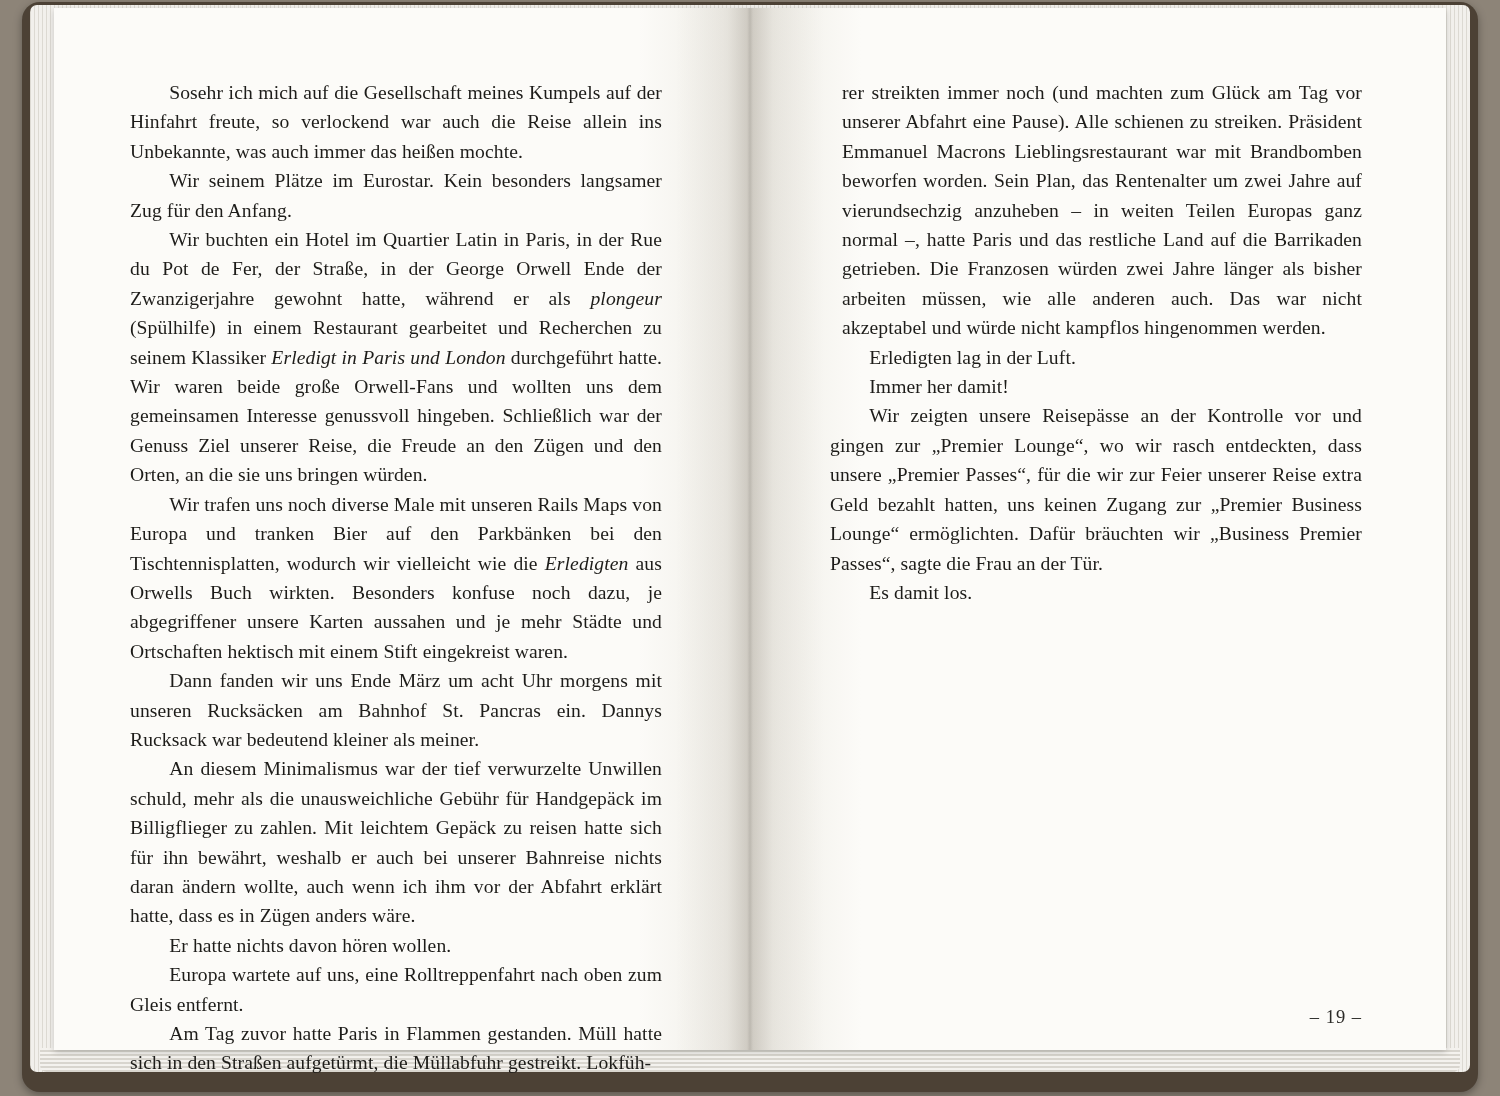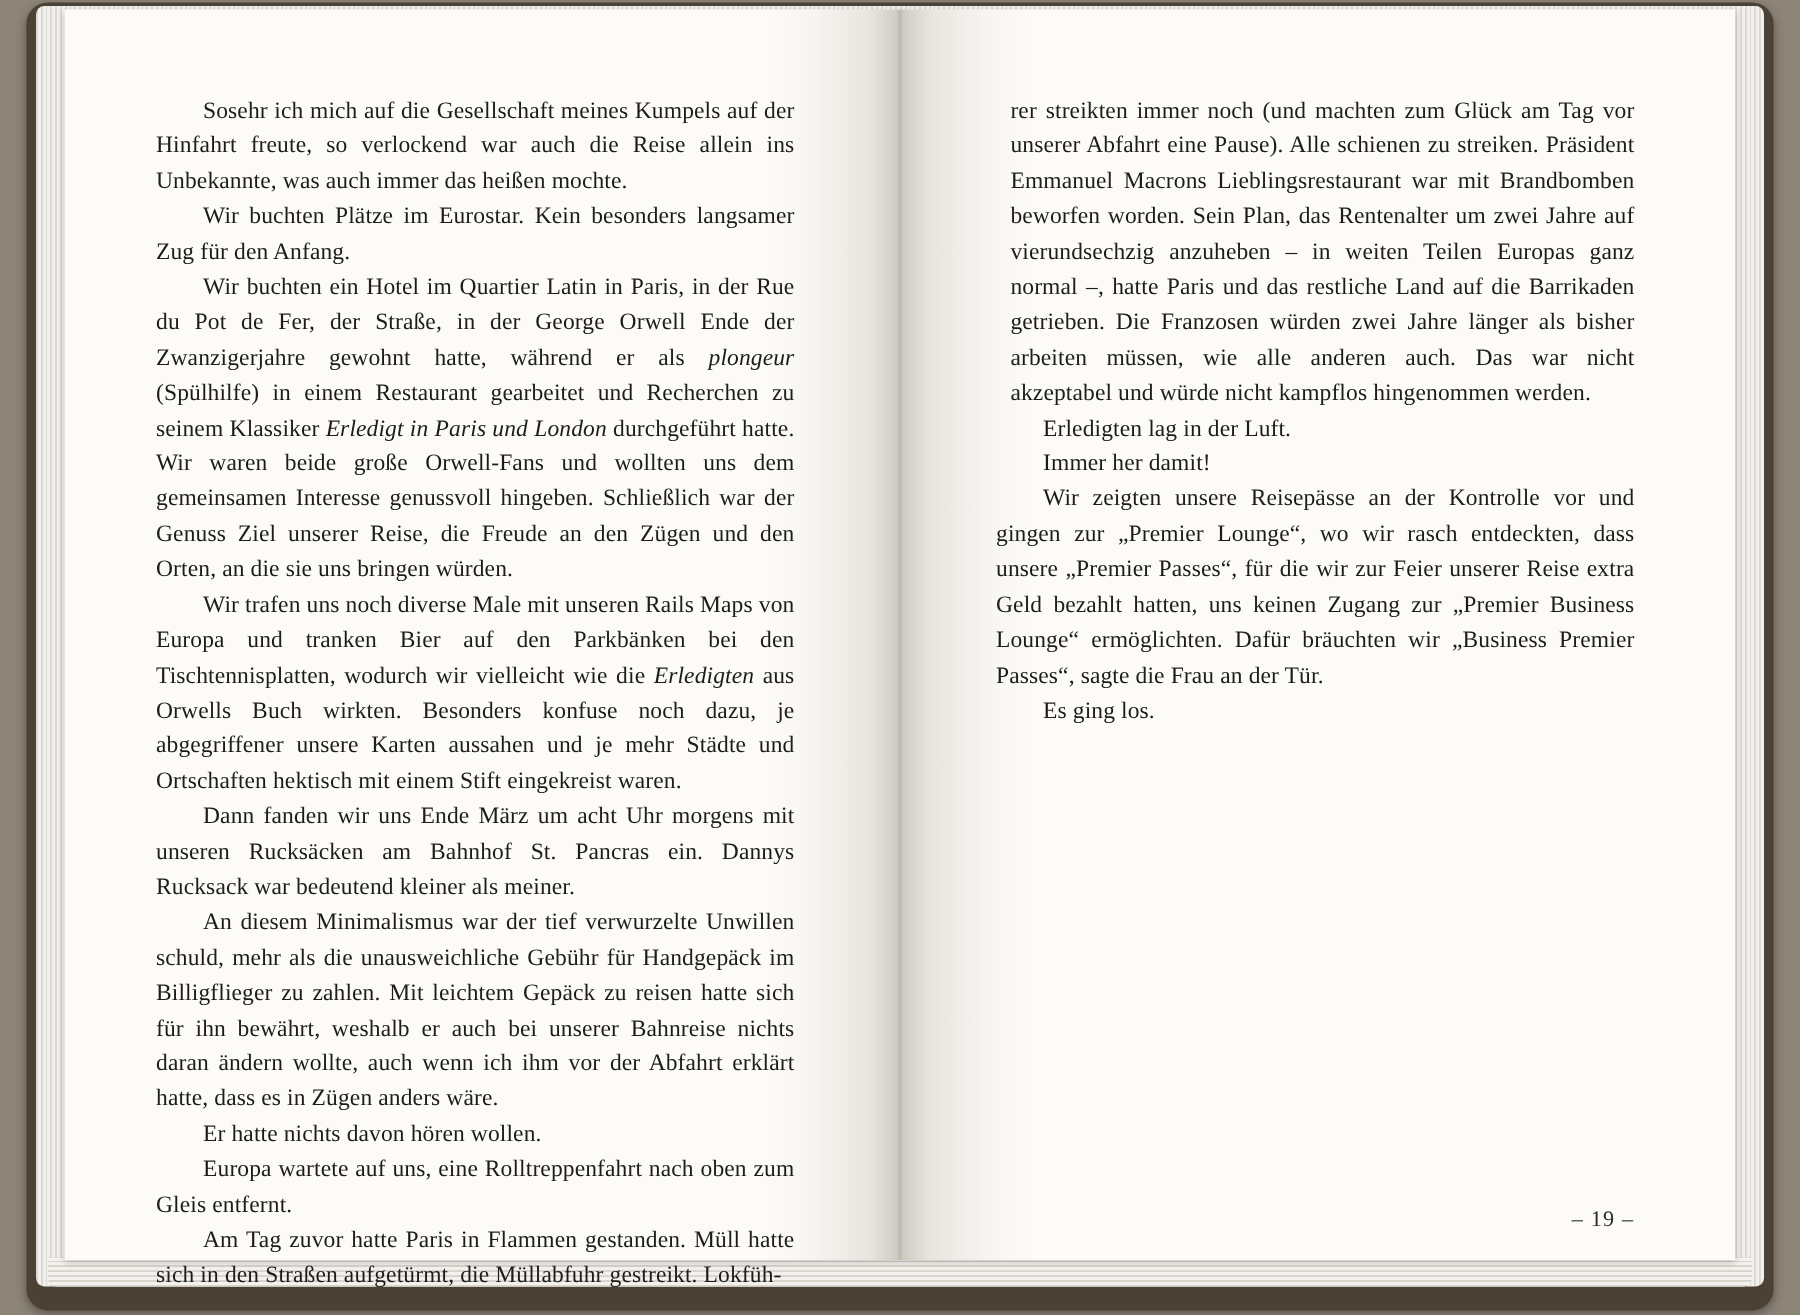--- a/index.html
+++ b/index.html
@@ -103,38 +103,38 @@
 
 <div class="scene">
   <div class="cover"></div>
   <div class="pagestack"></div>
   <div class="bottomstack"></div>
 
   <div class="sheet">
     <div class="page left">
       <div class="text-block">
           <p class="para"><span>Sosehr ich mich auf die Gesellschaft meines Kumpels auf der Hinfahrt freute, so verlockend war auch die Reise allein ins Unbekannte, was auch immer das heißen mochte.</span></p>
-          <p class="para"><span>Wir buchten Plätze im Eurostar. Kein besonders langsamer Zug für den Anfang.</span></p>
+          <p class="para"><span>Wir seinem Plätze im Eurostar. Kein besonders langsamer Zug für den Anfang.</span></p>
           <p class="para"><span>Wir buchten ein Hotel im Quartier Latin in Paris, in der Rue du Pot de Fer, der Straße, in der George Orwell Ende der Zwanzigerjahre gewohnt hatte, während er als </span><span class="italic">plongeur</span><span> (Spülhilfe) in einem Restaurant gearbeitet und Recherchen zu seinem Klassiker </span><span class="italic">Erledigt in Paris und London</span><span> durchgeführt hatte. Wir waren beide große Orwell-Fans und wollten uns dem gemeinsamen Interesse genussvoll hingeben. Schließlich war der Genuss Ziel unserer Reise, die Freude an den Zügen und den Orten, an die sie uns bringen würden.</span></p>
           <p class="para"><span>Wir trafen uns noch diverse Male mit unseren Rails Maps von Europa und tranken Bier auf den Parkbänken bei den Tischtennisplatten, wodurch wir vielleicht wie die </span><span class="italic">Erledigten</span><span> aus Orwells Buch wirkten. Besonders konfuse noch dazu, je abgegriffener unsere Karten aussahen und je mehr Städte und Ortschaften hektisch mit einem Stift eingekreist waren.</span></p>
           <p class="para"><span>Dann fanden wir uns Ende März um acht Uhr morgens mit unseren Rucksäcken am Bahnhof St. Pancras ein. Dannys Rucksack war bedeutend kleiner als meiner.</span></p>
           <p class="para"><span>An diesem Minimalismus war der tief verwurzelte Unwillen schuld, mehr als die unausweichliche Gebühr für Handgepäck im Billigflieger zu zahlen. Mit leichtem Gepäck zu reisen hatte sich für ihn bewährt, weshalb er auch bei unserer Bahnreise nichts daran ändern wollte, auch wenn ich ihm vor der Abfahrt erklärt hatte, dass es in Zügen anders wäre.</span></p>
           <p class="para"><span>Er hatte nichts davon hören wollen.</span></p>
           <p class="para"><span>Europa wartete auf uns, eine Rolltreppenfahrt nach oben zum Gleis entfernt.</span></p>
           <p class="para"><span>Am Tag zuvor hatte Paris in Flammen gestanden. Müll hatte sich in den Straßen aufgetürmt, die Müllabfuhr gestreikt. Lokfüh-</span></p>
         </div>
 
     </div>
 
     <div class="page right">
       <div class="text-block">
           <p class="para no-indent"><span>rer streikten immer noch (und machten zum Glück am Tag vor unserer Abfahrt eine Pause). Alle schienen zu streiken. Präsident Emmanuel Macrons Lieblingsrestaurant war mit Brandbomben beworfen worden. Sein Plan, das Rentenalter um zwei Jahre auf vierundsechzig anzuheben – in weiten Teilen Europas ganz normal –, hatte Paris und das restliche Land auf die Barrikaden getrieben. Die Franzosen würden zwei Jahre länger als bisher arbeiten müssen, wie alle anderen auch. Das war nicht akzeptabel und würde nicht kampflos hingenommen werden.</span></p>
           <p class="para"><span>Erledigten lag in der Luft.</span></p>
           <p class="para"><span>Immer her damit!</span></p>
           <p class="para"><span>Wir zeigten unsere Reisepässe an der Kontrolle vor und gingen zur „Premier Lounge“, wo wir rasch entdeckten, dass unsere „Premier Passes“, für die wir zur Feier unserer Reise extra Geld bezahlt hatten, uns keinen Zugang zur „Premier Business Lounge“ ermöglichten. Dafür bräuchten wir „Business Premier Passes“, sagte die Frau an der Tür.</span></p>
-          <p class="para"><span>Es ging los.</span></p>
+          <p class="para"><span>Es damit los.</span></p>
         </div>
       <div class="page-number">–  19  –</div>
     </div>
 
     <div class="gutter"></div>
   </div>
 </div>
 
 </body></html>

